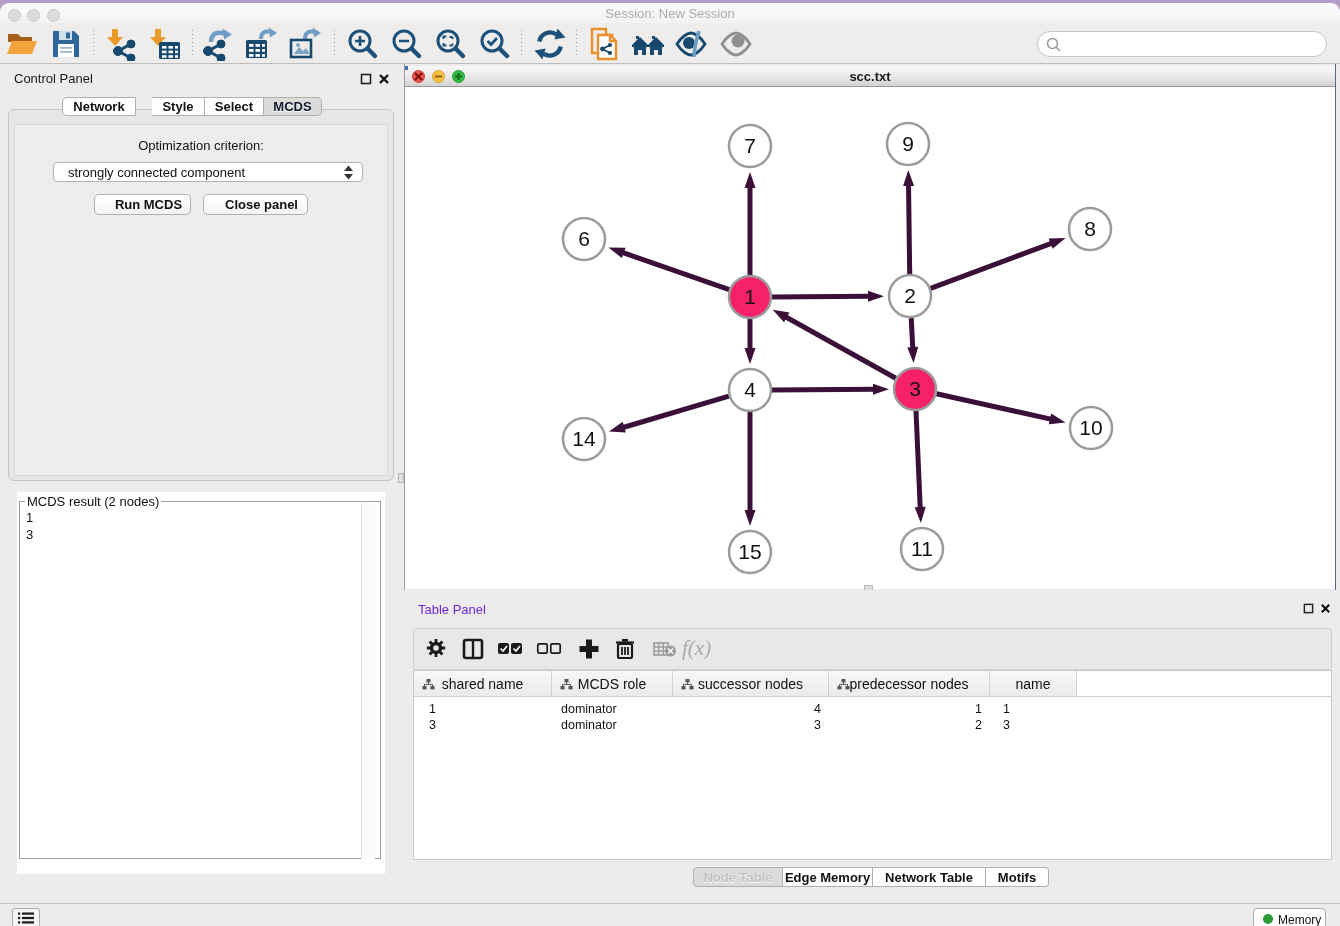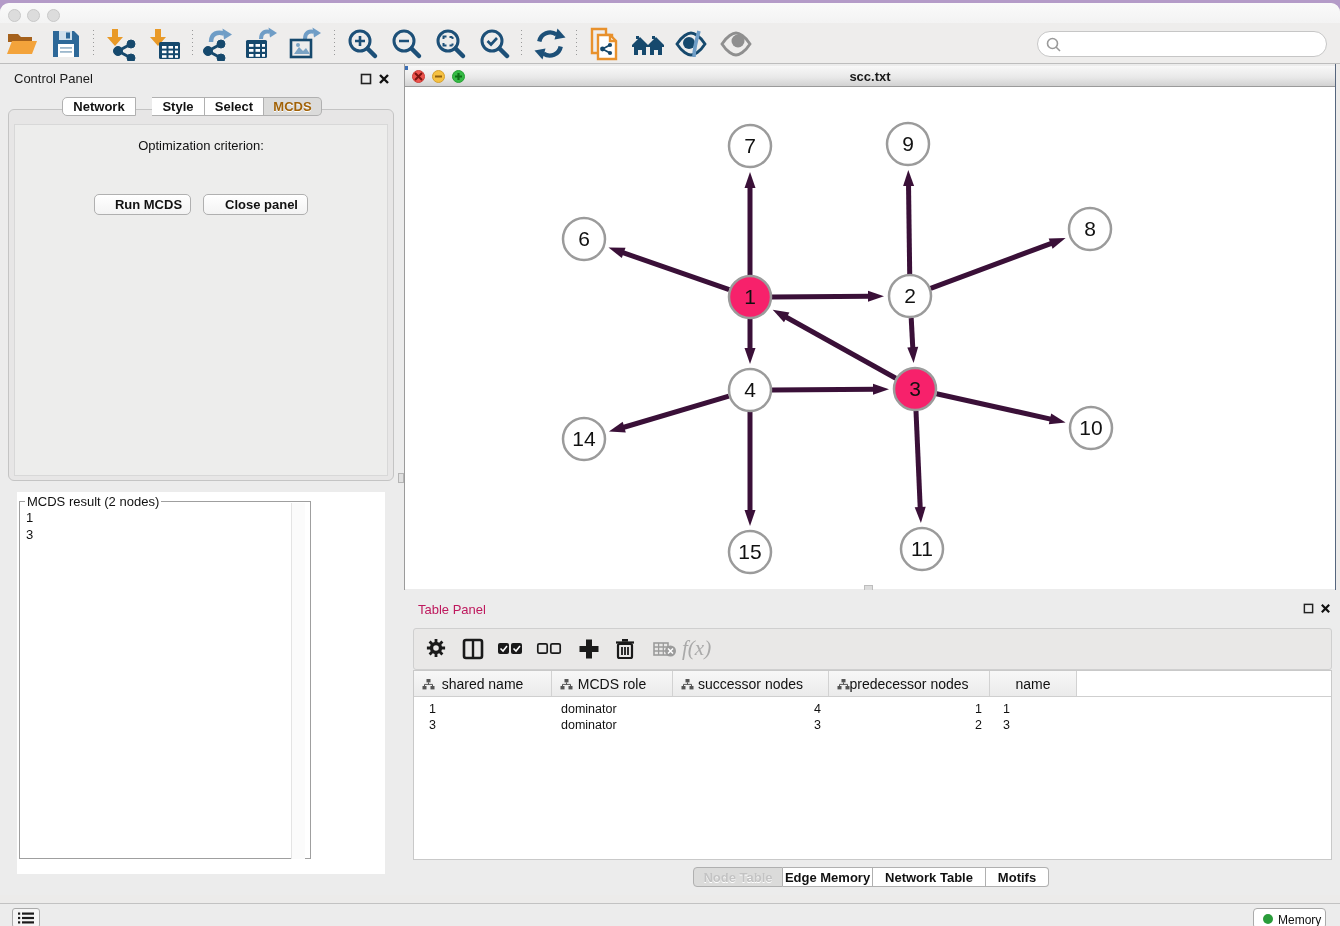--- a/index.html
+++ b/index.html
@@ -20,36 +20,36 @@
 
 .cp-tab { position:absolute; top:34px; height:19px; z-index:3; background:#fff; border:1px solid #b0b0b0; font-size:13px; font-weight:bold; color:#111; text-align:center; line-height:18px; }
 
 #tabbox { position:absolute; left:8px; top:46px; width:386px; height:372px; background:#e7e6e6; border:1px solid #c4c4c4; border-radius:6px; }
 #tabbox-inner { position:absolute; left:5px; top:14px; width:374px; height:352px; background:#ededec; border:1px solid #d8d8d8; }
 #optlabel { position:absolute; left:0; top:28px; width:100%; text-align:center; font-size:13px; color:#111; }
 #dropdown { position:absolute; left:44px; top:52px; width:310px; height:20px; background:#fff; border:1px solid #b2b2b2; border-radius:4px; font-size:13px; color:#111; }
 .btn { position:absolute; top:84px; height:21px; background:linear-gradient(#ffffff,#f3f3f3); border:1px solid #b0b0b0; border-radius:5px; font-size:13px; font-weight:bold; color:#111; text-align:center; line-height:19px;padding-left:12px; }
 
 #mcdsbox { position:absolute; left:17px; top:429px; width:368px; height:382px; background:#fff; }
-#mcds-fs { position:absolute; left:2px; top:9px; width:292px; height:358px; border:1px solid #9f9f9f;text-align:center; }
+#mcds-fs { position:absolute; left:2px; top:9px; width:362px; height:358px; border:1px solid #9f9f9f;text-align:center; }
 #mcds-legend { position:absolute; left:5px; top:-8px; background:#fff; padding:0 2px; font-size:13px; color:#111; }
 #mcds-scroll { position:absolute; right:5px; top:1px; width:14px; height:356px; background:#fbfbfb; border-left:1px solid #e4e4e4; }
 
 #vdiv { position:absolute; left:395px; top:60px; width:9px; height:832px; background:#ececec; }
 #netline { position:absolute; left:404px; top:60px; width:1px; height:527px; background:#9b9b9b; }
 #splitgrip { position:absolute; left:398px; top:470px; width:6px; height:10px; background:#e0e0e0; border:1px solid #b5b5b5; }
 
 #netwin { position:absolute; left:405px; top:60px; width:931px; height:527px; background:#ececec; border-right:1px solid #56667e;padding-left:48px; }
 #nettitle { position:absolute; left:0; top:3px; width:100%; height:21px; background:linear-gradient(#f8f8f8 0%, #e9e9e9 55%, #d2d2d2 100%); border-bottom:1px solid #9a9a9a; }
 #nettitle-text { position:absolute; left:0; top:3px; width:100%; text-align:center; font-size:13px; font-weight:bold; color:#1a1a1a; }
 .mac { position:absolute; top:4px; width:13px; height:13px; border-radius:50%; }
 #netcanvas { position:absolute; left:0; top:24px; width:930px; height:502px; background:#fff; }
 
 #tpanel { position:absolute; left:404px; top:587px; width:936px; height:305px; background:#ececec; }
-#tpanel-title { position:absolute; left:14px; top:12px; font-size:13px; color:#be185d; }
+#tpanel-title { position:absolute; left:14px; top:12px; font-size:13px; color:#6d28d9; }
 #ttoolbar { position:absolute; left:9px; top:38px; width:919px; height:42px; background:#e9e8e7; border:1px solid #cfcfcf; border-radius:3px; }
 #tablebox { position:absolute; left:9px; top:80px; width:919px; height:190px; background:#fff; border:1px solid #c9c9c9; }
 .th { position:absolute; top:0; height:25px; background:linear-gradient(#f7f7f7,#ebebeb); border-right:1px solid #d2d2d2; font-size:14px; color:#111; }
 .th .lbl { position:absolute; top:5px; left:0; width:100%; text-align:center; }
 #thead-row { position:absolute; left:0; top:0; width:917px; height:26px; border-bottom:1px solid #cfcfcf; }
 .td { position:absolute; font-size:12.5px; color:#111; }
 
 .btab { position:absolute; top:277px; height:20px; background:#fff; border:1px solid #b0b0b0; font-size:13px; font-weight:bold; color:#111; text-align:center; line-height:19px; }
 
 #statusbar { position:absolute; left:0; top:892px; width:1340px; height:28px; background:#ececec; border-top:1px solid #c2c2c2;margin-top:8px; }
@@ -57,20 +57,21 @@
 #membtn { position:absolute; left:1253px; top:4px; width:73px; height:21px; background:#fff; border:1px solid #ababab; border-radius:4px; font-size:12px; color:#111; }
 svg { display:block; }
 </style>
 </head>
 <body>
 <div id="app">
   <div id="titlebar">
     <div class="tl" style="left:8px"></div>
     <div class="tl" style="left:27px"></div>
     <div class="tl" style="left:47px"></div>
+    <div id="title-text">Session: New Session</div>
   </div>
   <div id="toolbar">
     <div style="position:absolute;left:0;top:40px;width:1340px;height:1px;background:#bdbdbd;z-index:6"></div>
     <div class="tsep" style="left:93px"></div>
     <div class="tsep" style="left:192px"></div>
     <div class="tsep" style="left:334px"></div>
     <div class="tsep" style="left:521px"></div>
     <div class="tsep" style="left:576px"></div>
     <svg class="ticon" style="left:5px" width="34" height="34" viewBox="0 0 34 34">
       <path d="M3 7 h10 l3 3 h11 v5 H3 z" fill="#a5611c"></path>
@@ -207,24 +208,30 @@
     <div id="cpanel-title">Control Panel</div>
     <svg width="12" height="12" viewBox="0 0 12 12" style="position:absolute;left:360px;top:10px">
       <rect x="1.5" y="1.5" width="9" height="9" fill="none" stroke="#222" stroke-width="1.6"></rect>
     </svg>
     <svg width="12" height="12" viewBox="0 0 12 12" style="position:absolute;left:378px;top:10px">
       <path d="M2 2 L10 10 M10 2 L2 10" stroke="#111" stroke-width="2.4"></path>
     </svg>
     <div class="cp-tab" style="left:62px;width:74px;border-radius:5px 0 0 5px">Network</div>
     <div class="cp-tab" style="left:152px;width:53px;border-left:none">Style</div>
     <div class="cp-tab" style="left:205px;width:59px;border-left:none">Select</div>
-    <div class="cp-tab" style="left:264px;width:58px;border-left:none;border-radius:0 5px 5px 0;background:#dbdbda;color:#a16207;text-shadow:0 1px 0 #fff">MCDS</div>
+    <div class="cp-tab" style="left:264px;width:58px;border-left:none;border-radius:0 5px 5px 0;background:#dbdbda;color:#0f172a;text-shadow:0 1px 0 #fff">MCDS</div>
     <div id="tabbox">
       <div id="tabbox-inner"></div>
       <div id="optlabel">Optimization criterion:</div>
+      <div id="dropdown">
+        <span style="position:absolute;left:14px;top:2px">strongly connected component</span>
+        <svg width="11" height="15" viewBox="0 0 11 15" style="position:absolute;right:8px;top:2px">
+          <path d="M1 6 L5.5 0.5 L10 6 z M1 9 L5.5 14.5 L10 9 z" fill="#333"></path>
+        </svg>
+      </div>
       <div class="btn" style="left:85px;width:97px">Run MCDS</div>
       <div class="btn" style="left:194px;width:105px">Close panel</div>
     </div>
     <div id="mcdsbox">
       <div id="mcds-fs">
         <div id="mcds-legend">MCDS result (2 nodes)</div>
         <div style="position:absolute;left:6px;top:7px;font-size:13px;color:#111;line-height:17px">1<br>3</div>
         <div id="mcds-scroll"></div>
       </div>
     </div>

